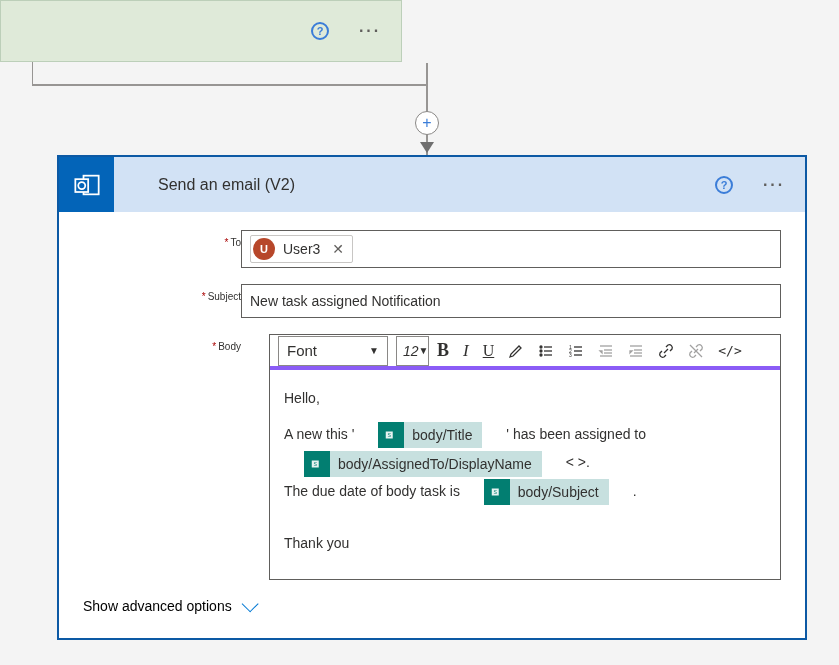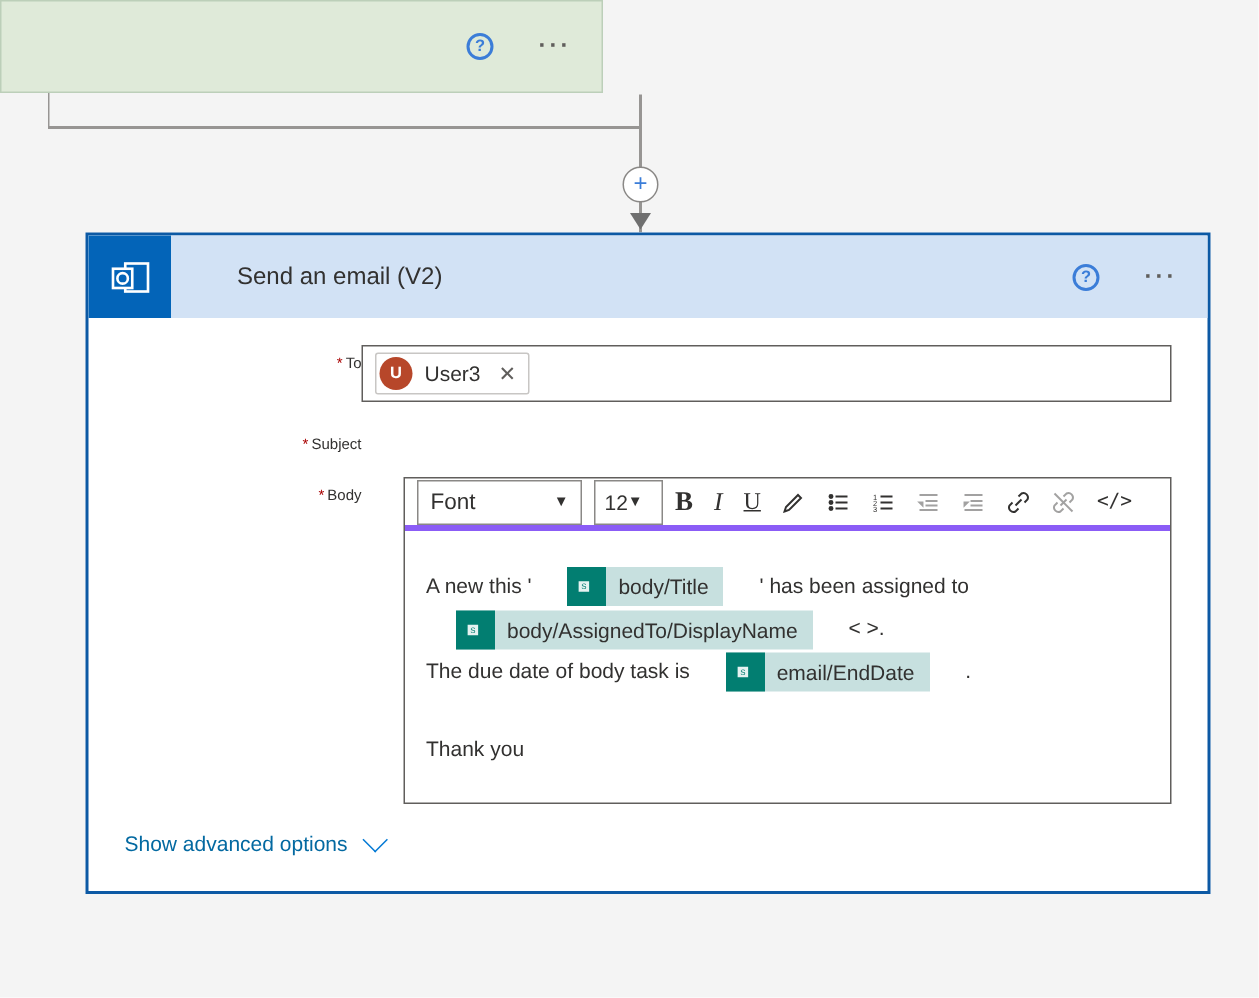--- a/index.html
+++ b/index.html
@@ -175,21 +175,21 @@
   }
   .tb-item {
     display: flex; align-items: center; justify-content: center;
     height: 30px;
     padding: 0 6px;
     font-size: 14px;
     color: #323130;
     cursor: pointer;
   }
   .tb-font { width: 110px; border: 1px solid #8a8886; justify-content: space-between; padding: 0 8px; font-size: 15px;}
-  .tb-fontsize { width: 46px; border: 1px solid #8a8886; justify-content: flex-start; padding: 0 6px; margin-left: 6px;}
+  .tb-fontsize { width: 33px; border: 1px solid #8a8886; justify-content: flex-start; padding: 0 6px; margin-left: 6px; font-style: italic;}
   .tb-font .arrow, .tb-fontsize .arrow { font-size: 10px; }
   .tb-bold { font-family: Georgia, serif; font-weight: 900; font-size: 18px;}
   .tb-italic { font-family: Georgia, serif; font-style: italic; font-size: 17px;}
   .tb-under { text-decoration: underline; font-family: Georgia, serif; font-size: 16px;}
   .tb-svg svg { width: 16px; height: 16px; display:block; }
   .tb-disabled { color: #a19f9d; }
   .tb-disabled svg { opacity: .45; }
   .tb-code { font-family: monospace; font-size: 13px; }
   .rte-body {
     padding: 14px 14px 22px 14px;
@@ -207,21 +207,21 @@
   }
   .dyn-icon {
     width: 26px; height: 26px;
     background: #027e71;
     display: flex; align-items: center; justify-content: center;
     color: #fff;
   }
   .dyn-icon svg { width: 14px; height: 14px; }
   .dyn-label { padding: 0 10px 0 8px; }
   .adv-link {
-    color: #0369a1;
+    color: #000000;
     margin-top: 18px;
     display: inline-flex;
     align-items: center;
     gap: 10px;
     cursor: pointer;
     font-size: 14px;
   }
   .chevron {
     width: 12px; height: 12px;
     border-right: 1.5px solid #0078d4;
@@ -273,20 +273,23 @@
           <span class="chip-x">✕</span>
         </span>
       </div>
     </div>
 
     
     <div class="field-row">
       <div class="field-label">
         <span class="req">*</span><span>Subject</span>
       </div>
+      <div class="field-input">
+        <span>New task assigned Notification</span>
+      </div>
     </div>
 
     
     <div class="field-row" style="margin-bottom:0;gap:28px;">
       <div class="field-label">
         <span class="req">*</span><span>Body</span>
       </div>
       <div class="rte-wrap">
         <div class="rte-toolbar">
           <div class="tb-item tb-font">
@@ -355,20 +358,21 @@
                 <path d="M6 10l4-4"></path>
                 <path d="M8 4l2-2a3 3 0 014 4l-2 2"></path>
                 <path d="M8 12l-2 2a3 3 0 01-4-4l2-2"></path>
                 <line x1="2" y1="2" x2="14" y2="14"></line>
               </svg>
           </div>
           <div class="tb-item tb-code">&lt;/&gt;</div>
         </div>
 
         <div class="rte-body">
+          <div>Hello,</div>
           <div style="height:8px"></div>
           <div>
             <span>A new this '</span>
             <span class="dyn-token">
               <span class="dyn-icon">
                   <svg viewBox="0 0 16 16">
                     <rect x="2" y="4" width="8" height="8" fill="#fff" opacity=".9"></rect>
                     <text x="4" y="10" font-size="6" fill="#027e71">S</text>
                   </svg>
                 </span>
@@ -391,21 +395,21 @@
           </div>
           <div>
             <span>The due date of body task is</span>
             <span class="dyn-token">
               <span class="dyn-icon">
                   <svg viewBox="0 0 16 16">
                     <rect x="2" y="4" width="8" height="8" fill="#fff" opacity=".9"></rect>
                     <text x="4" y="10" font-size="6" fill="#027e71">S</text>
                   </svg>
                 </span>
-              <span class="dyn-label">email/EndDate</span>
+              <span class="dyn-label">body/Subject</span>
             </span>
             <span>.</span>
           </div>
           <div style="height:24px"></div>
           <div>Thank you</div>
         </div>
       </div>
     </div>
 
     <div class="adv-link">

